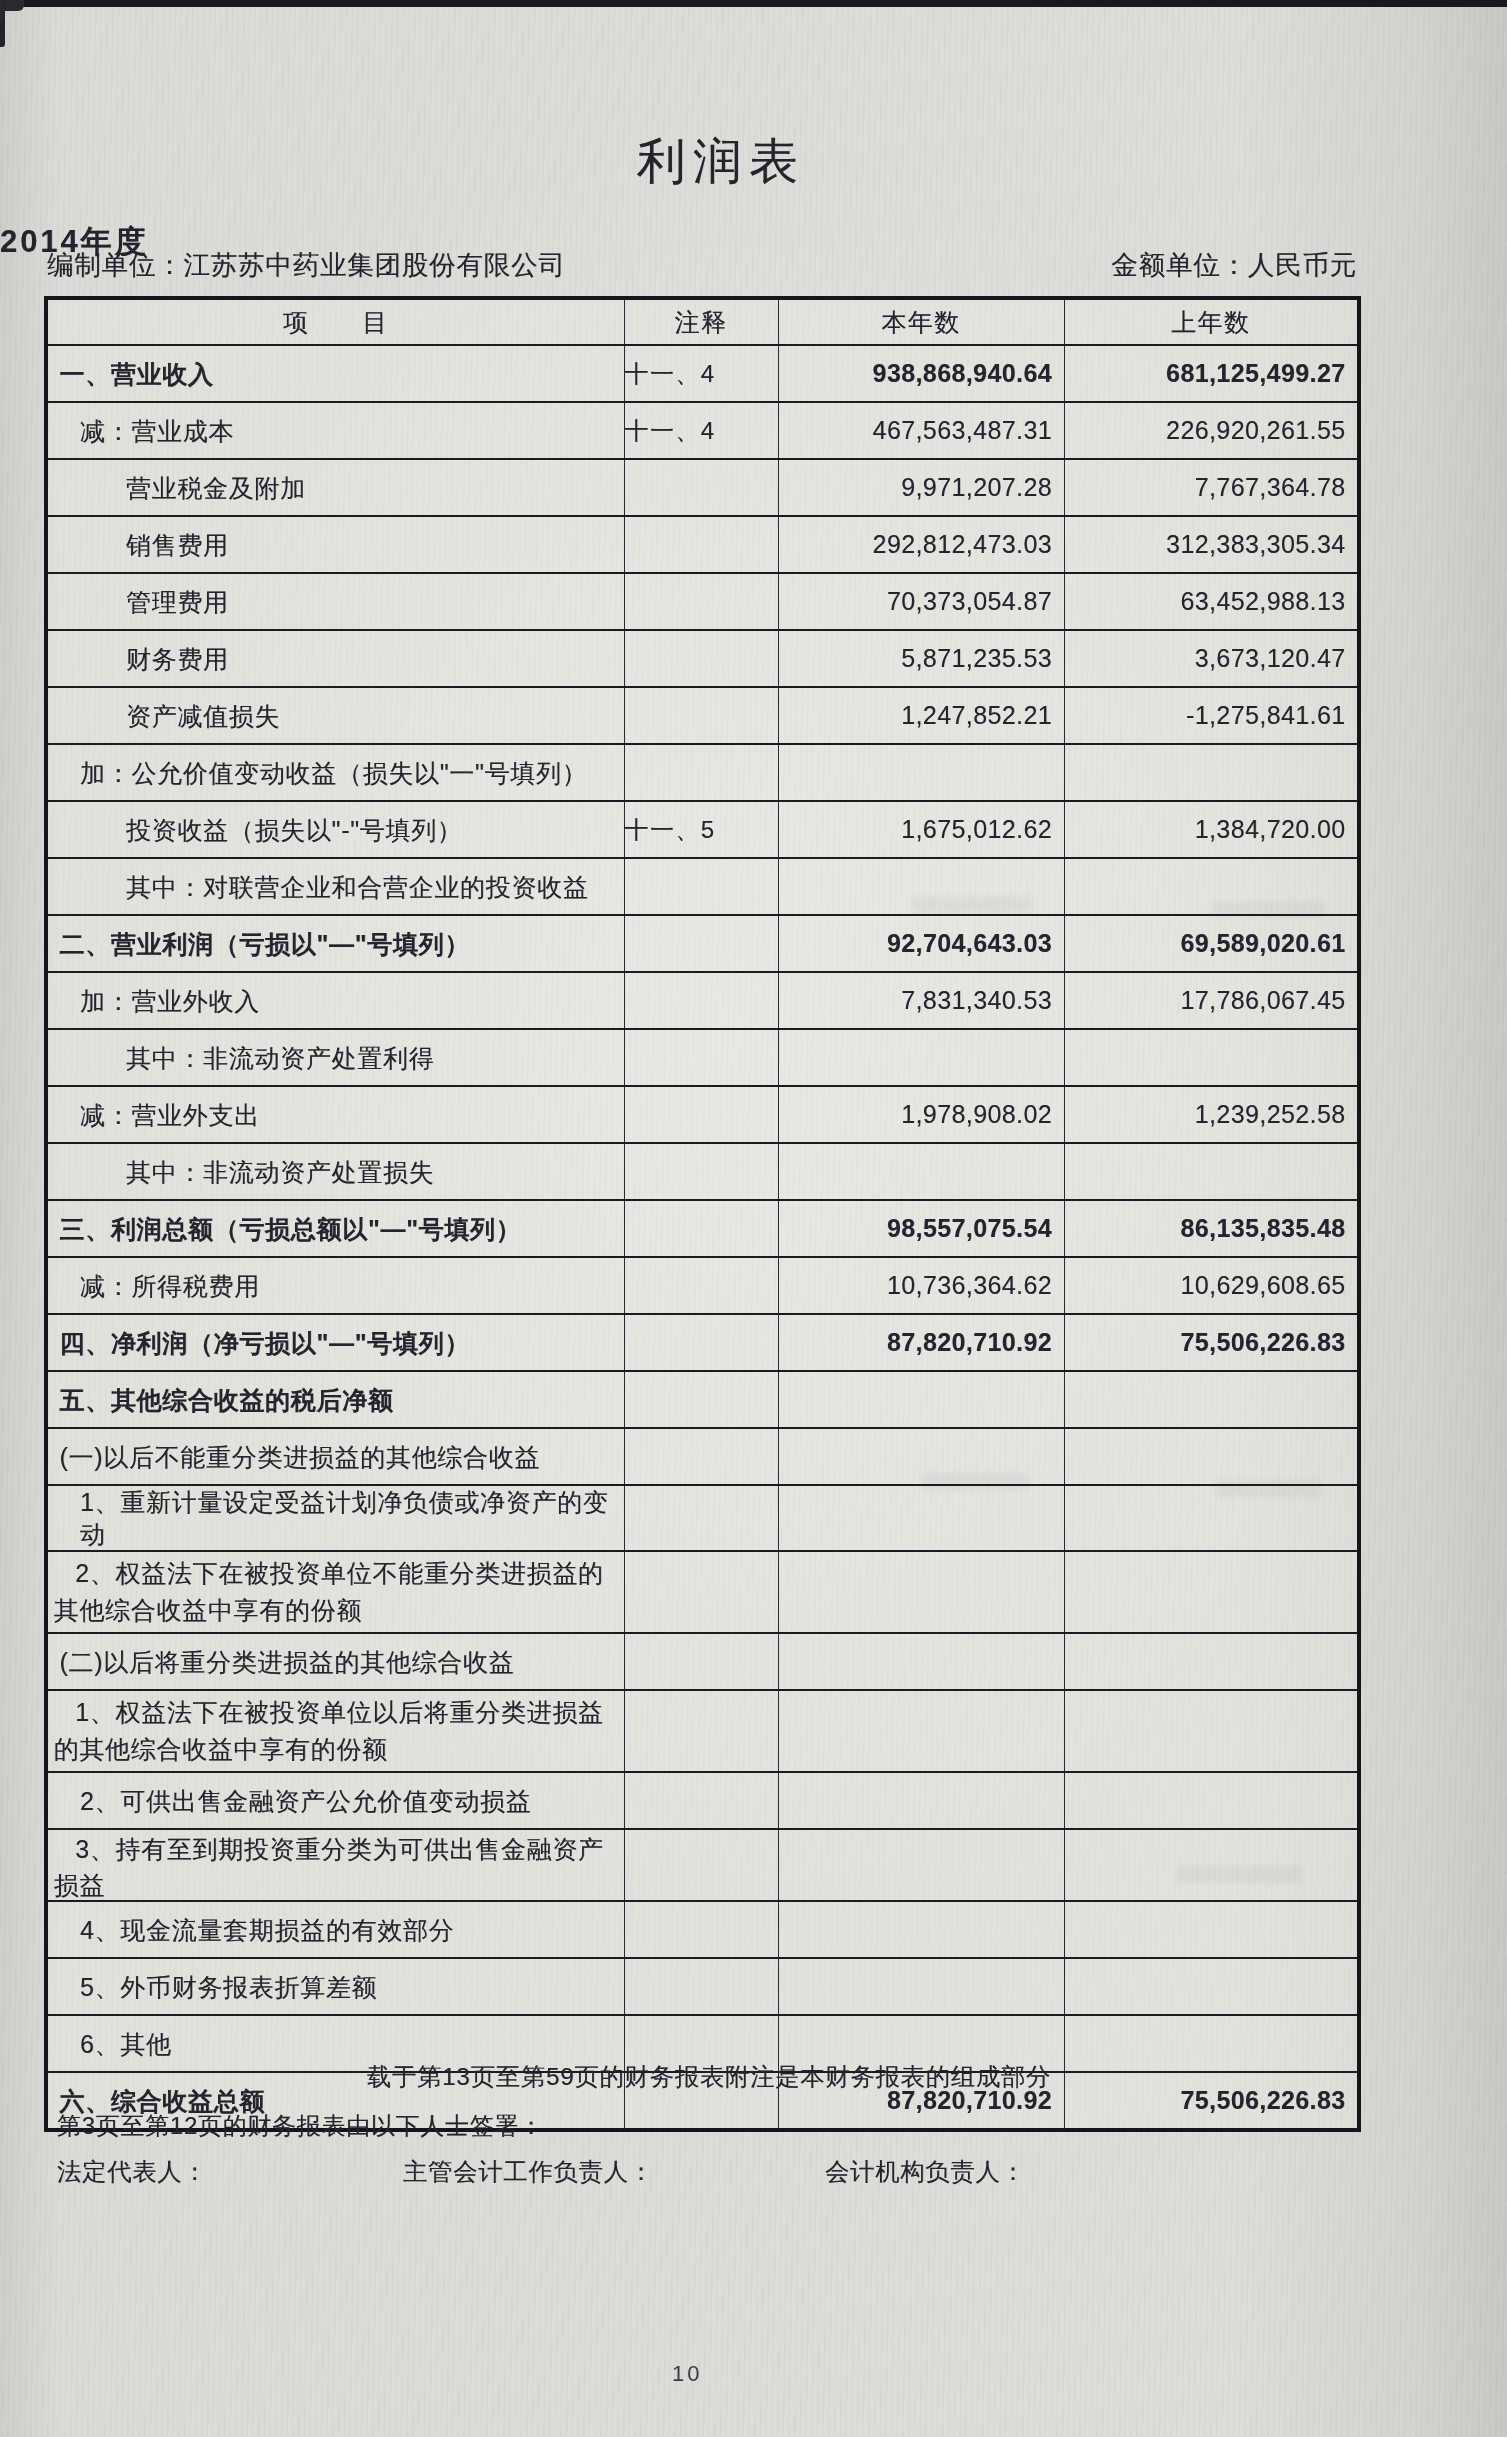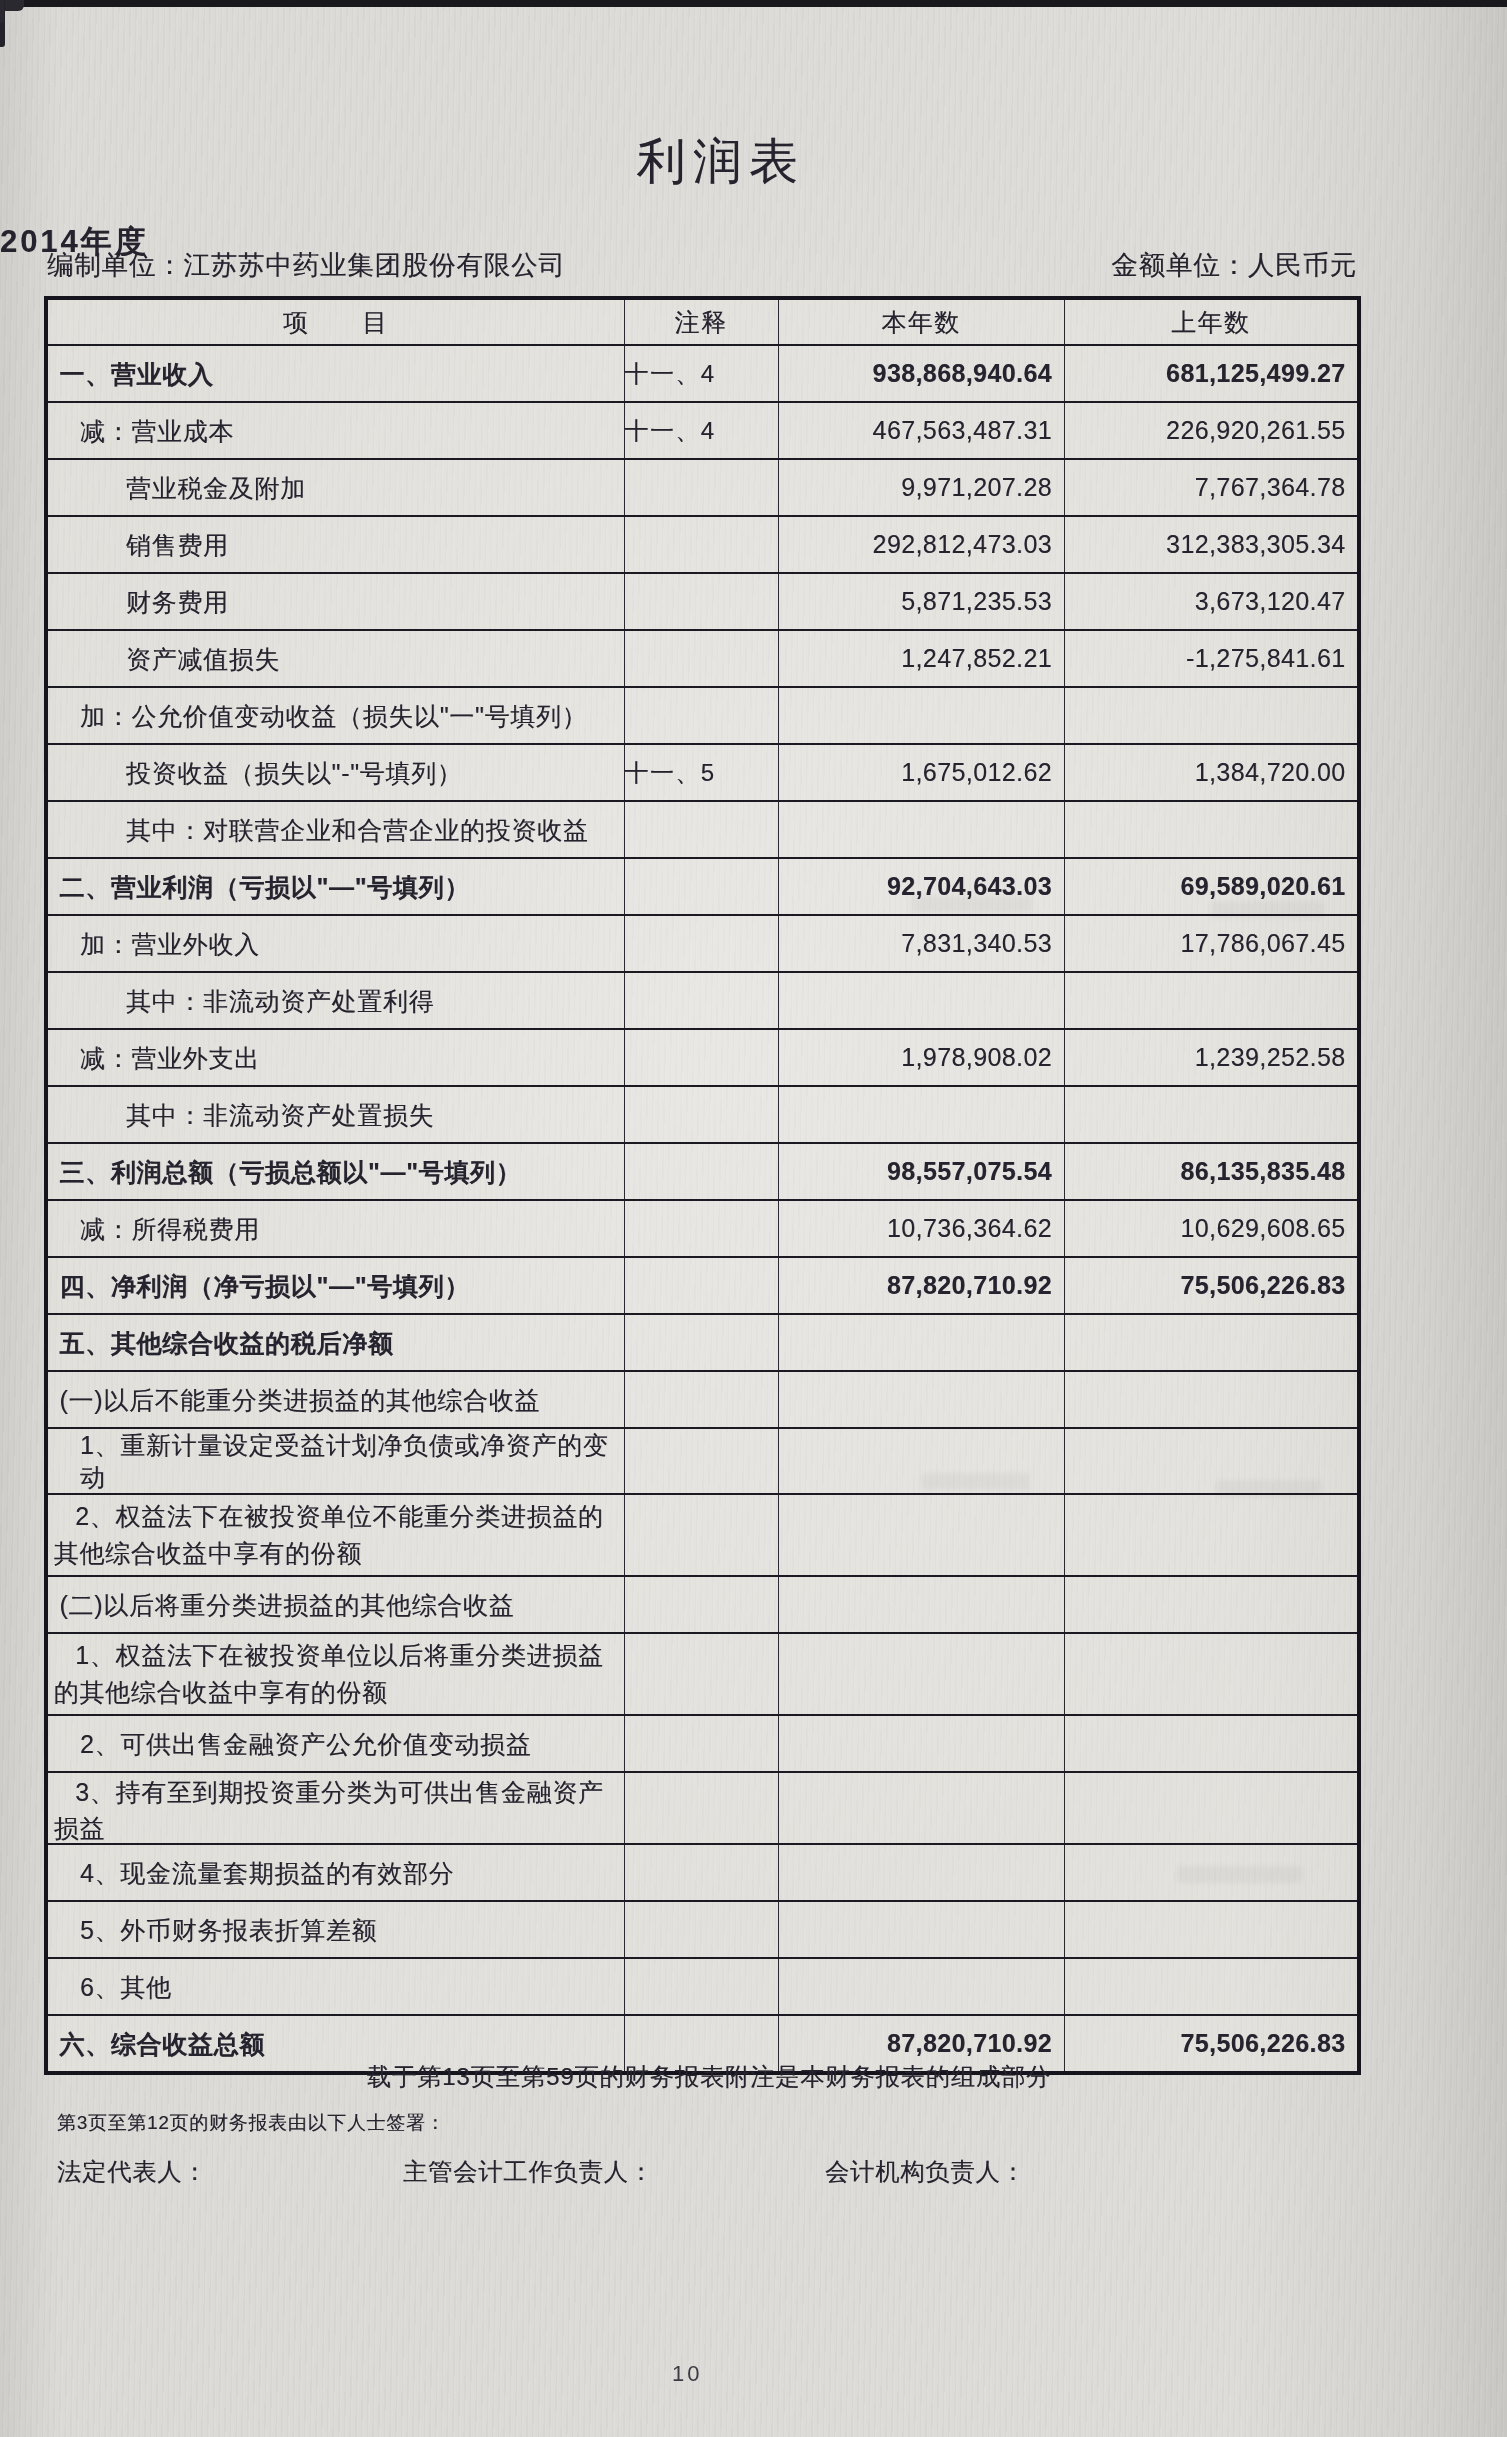--- a/index.html
+++ b/index.html
@@ -49,21 +49,21 @@
   tr.ind1 .item-box{padding-left:32px;}
   tr.ind2 .item-box{padding-left:78px;}
   tr.h2 .item-box{padding-left:5.7px;text-indent:21.5px;line-height:37px;padding-right:18.7px;}
   tr.clip .item-box{padding-left:5.7px;text-indent:21.5px;line-height:36px;padding-top:1px;height:67px;padding-right:18.7px;}
   .note-cell{font-size:24px;text-align:left;letter-spacing:1.4px;}
   .num-cell{font-size:25px;text-align:right;padding-right:11.5px;letter-spacing:0.4px;font-variant-numeric:tabular-nums;margin-top:40px;}
   tr.bold .num-cell,tr.bold .item-box{font-weight:700;}
 
   
   .f-note{position:absolute;top:2061px;left:0;width:1418px;text-align:center;font-size:24.4px;letter-spacing:0.7px;}
-  .f-sign{position:absolute;top:2110px;left:57px;font-size:19px;letter-spacing:0.7px;}
+  .f-sign{position:absolute;top:2110px;left:57px;font-size:24px;letter-spacing:0.7px;}
   .f-lab{position:absolute;top:2156px;font-size:24.4px;letter-spacing:0.7px;}
   .f-lab.l1{left:57px;}.f-lab.l2{left:403px;}.f-lab.l3{left:825px;}
   .pagenum{position:absolute;top:2361px;left:672px;font-size:22px;color:#3c3b45;letter-spacing:2.9px;}
 </style>
 </head>
 <body>
 
 <div class="page">
 
   <div class="art a-topbar"></div>
@@ -132,20 +132,28 @@
           <tr class="ind2">
       <td>
               <div class="item-box txt">销售费用</div>
             </td>
       <td class="note-cell txt"></td>
       <td class="num-cell txt">292,812,473.03</td>
       <td class="num-cell txt">312,383,305.34</td>
     </tr>
           <tr class="ind2">
       <td>
+              <div class="item-box txt">管理费用</div>
+            </td>
+      <td class="note-cell txt"></td>
+      <td class="num-cell txt">70,373,054.87</td>
+      <td class="num-cell txt">63,452,988.13</td>
+    </tr>
+          <tr class="ind2">
+      <td>
               <div class="item-box txt">财务费用</div>
             </td>
       <td class="note-cell txt"></td>
       <td class="num-cell txt">5,871,235.53</td>
       <td class="num-cell txt">3,673,120.47</td>
     </tr>
           <tr class="ind2">
       <td>
               <div class="item-box txt">资产减值损失</div>
             </td>

